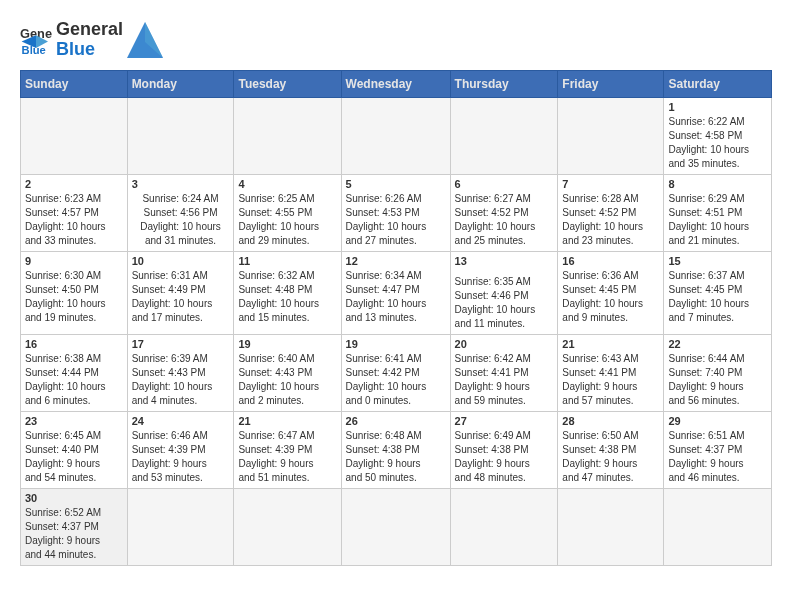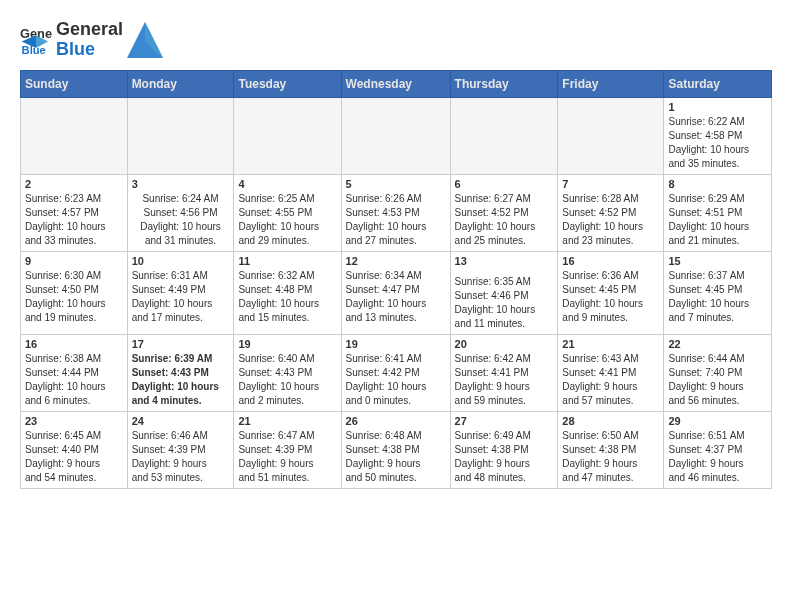--- a/index.html
+++ b/index.html
@@ -244,21 +244,21 @@
         <tr>
           <td>
             <div class="day-number">16</div>
             <div class="day-info" style="white-space: pre-line;">Sunrise: 6:38 AM
 Sunset: 4:44 PM
 Daylight: 10 hours
 and 6 minutes.</div>
           </td>
           <td>
             <div class="day-number">17</div>
-            <div class="day-info" style="white-space: pre-line; font-weight: bold;">Sunrise: 6:39 AM
+            <div class="day-info" style="white-space: pre-line;">Sunrise: 6:39 AM
 Sunset: 4:43 PM
 Daylight: 10 hours
 and 4 minutes.</div>
           </td>
           <td>
             <div class="day-number">19</div>
             <div class="day-info" style="white-space: pre-line;">Sunrise: 6:40 AM
 Sunset: 4:43 PM
 Daylight: 10 hours
 and 2 minutes.</div>
@@ -335,16 +335,31 @@
 Daylight: 9 hours
 and 47 minutes.</div>
           </td>
           <td>
             <div class="day-number">29</div>
             <div class="day-info" style="white-space: pre-line;">Sunrise: 6:51 AM
 Sunset: 4:37 PM
 Daylight: 9 hours
 and 46 minutes.</div>
           </td>
+        </tr>
+        <tr class="last-row">
+          <td>
+            <div class="day-number">30</div>
+            <div class="day-info" style="white-space: pre-line;">Sunrise: 6:52 AM
+Sunset: 4:37 PM
+Daylight: 9 hours
+and 44 minutes.</div>
+          </td>
+          <td class="empty"></td>
+          <td class="empty"></td>
+          <td class="empty"></td>
+          <td class="empty"></td>
+          <td class="empty"></td>
+          <td class="empty"></td>
         </tr>
       </tbody>
   </table>
 </div>
 
 </body></html>

